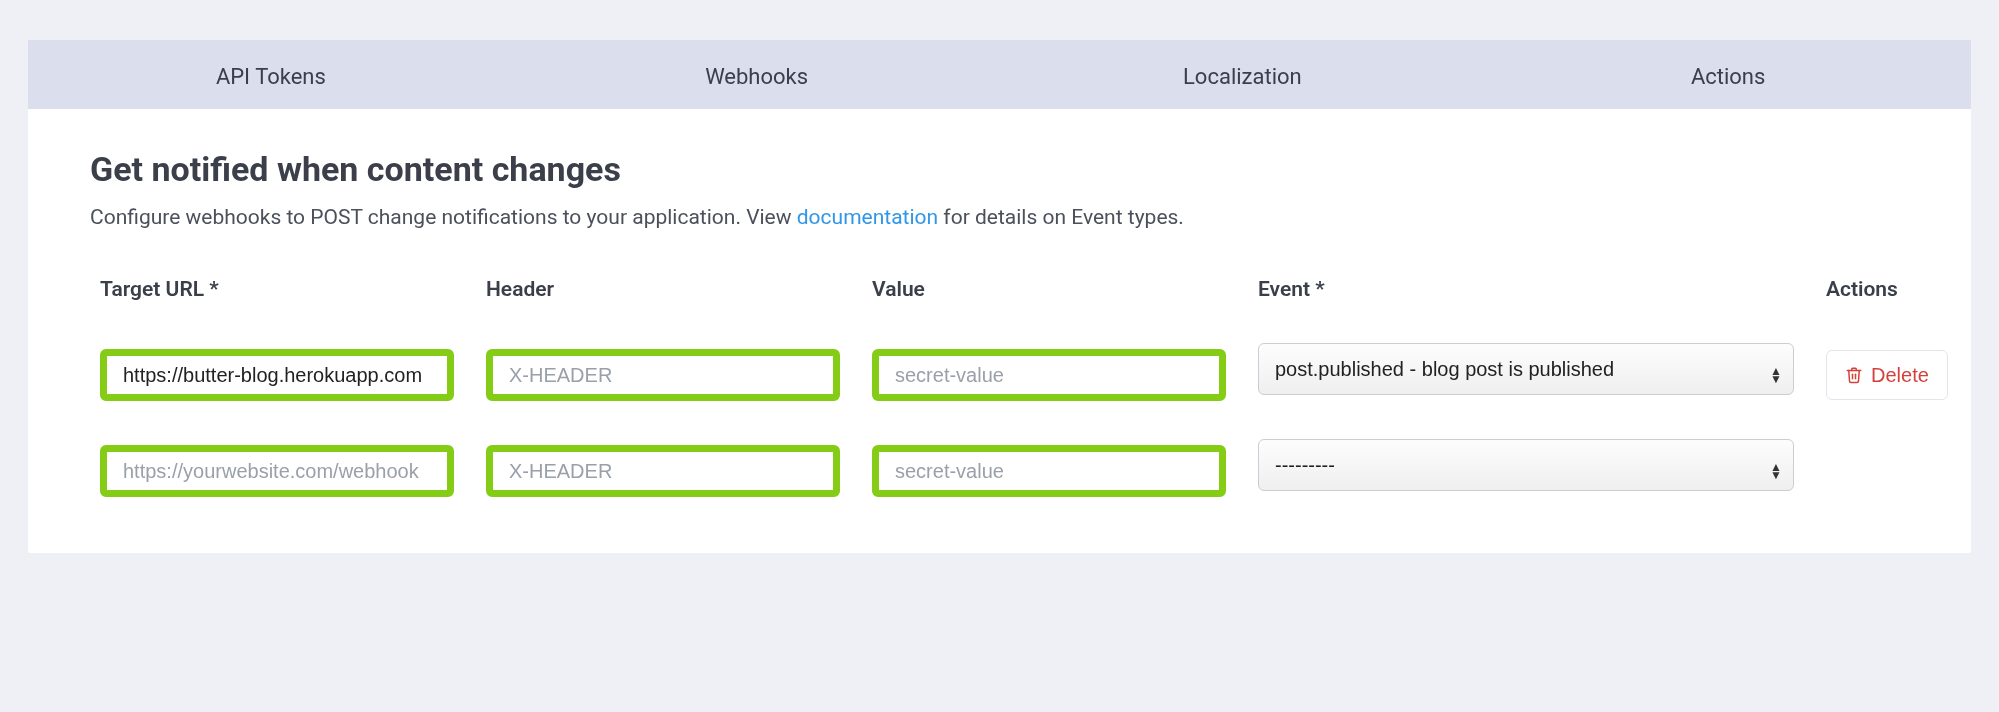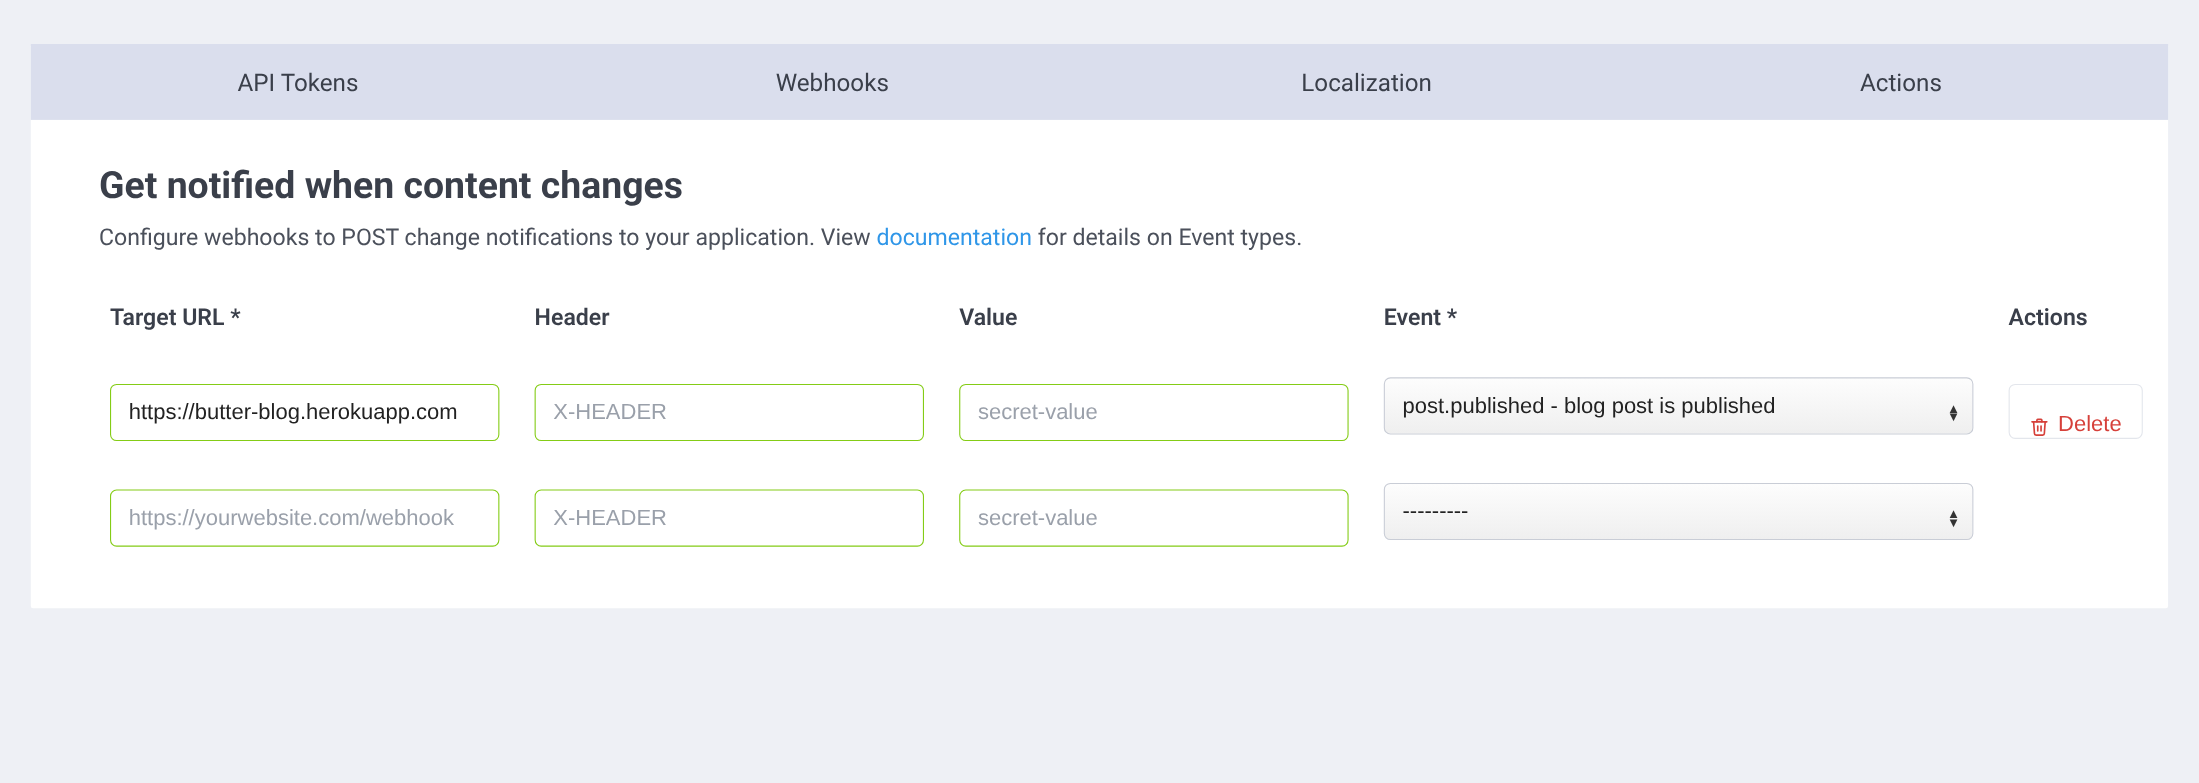--- a/index.html
+++ b/index.html
@@ -72,21 +72,21 @@
     }
     .col-header.actions {
       text-align: left;
     }
     input[type=text] {
       width: 100%;
       height: 52px;
       padding: 0 16px;
       font-size: 20px;
       color: #222;
-      border: 1px solid #84cc16;
+      border: 7px solid #84cc16;
       border-radius: 6px;
       background: #ffffff;
       outline: none;
     }
     input[type=text]::placeholder {
       color: #9aa0aa;
     }
     .select-wrap {
       position: relative;
       width: 100%;
@@ -114,21 +114,21 @@
       transform: translateY(-50%);
       pointer-events: none;
       font-size: 12px;
       line-height: 8px;
       color: #333;
       display: flex;
       flex-direction: column;
     }
     .delete-btn {
       display: inline-flex;
-      align-items: flex-end;
+      align-items: center;
       gap: 8px;
       height: 50px;
       padding: 0 18px;
       border: 1px solid #e3e6ec;
       border-radius: 6px;
       background: #ffffff;
       color: #d6403a;
       font-size: 20px;
       cursor: pointer;
     }

